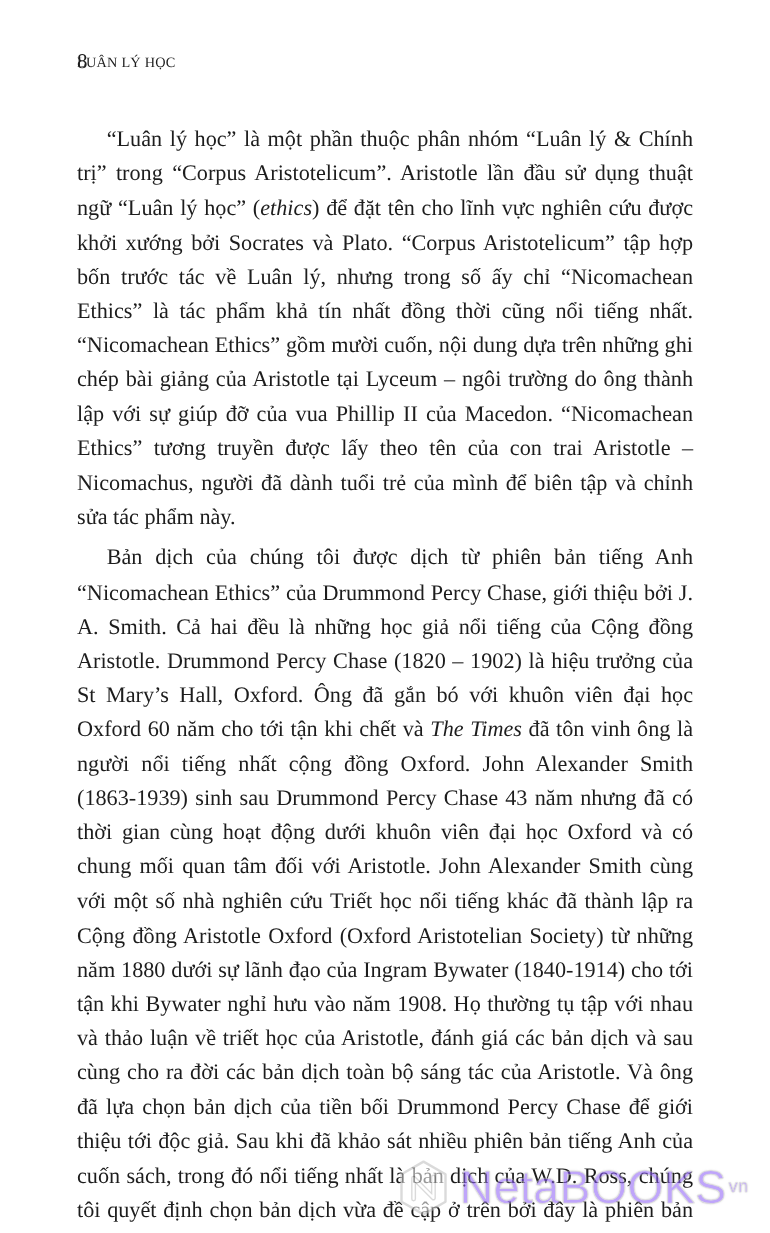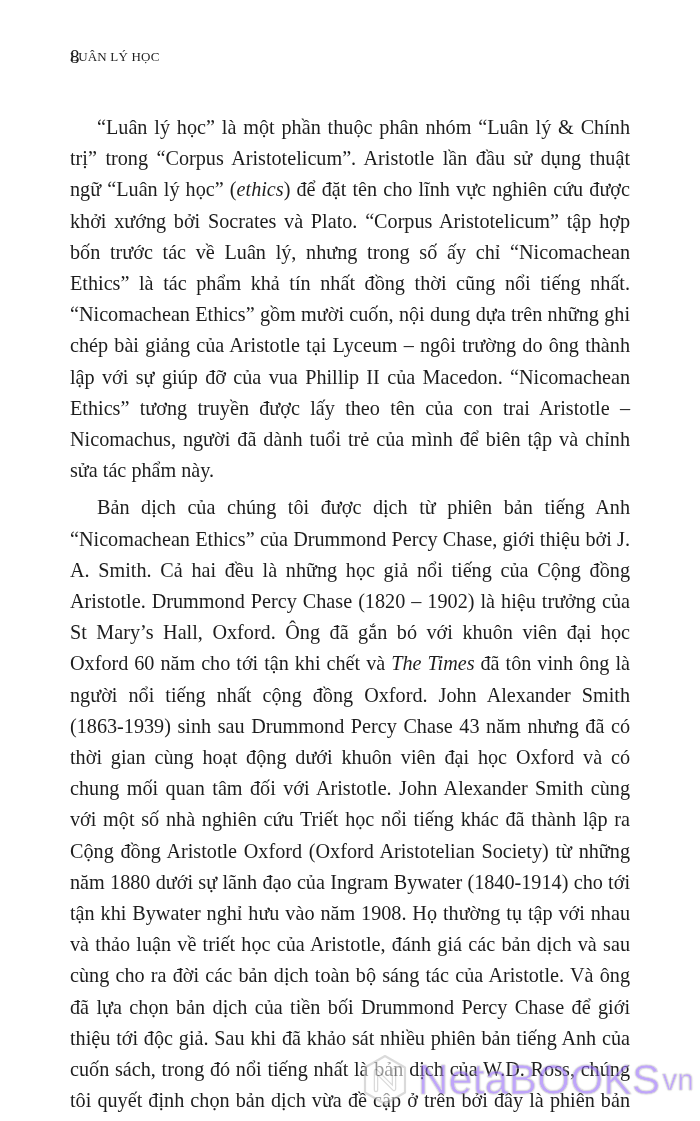--- a/index.html
+++ b/index.html
@@ -73,21 +73,21 @@
     .watermark-text {
       font-family: "Liberation Sans", "DejaVu Sans", sans-serif;
       font-size: 42px;
       font-weight: 400;
       color: #8b5cf6;
       letter-spacing: 0.5px;
       text-shadow: 0 0 2px #9a9a9a, 0 0 1px #7a7a7a;
       -webkit-text-stroke: 0.6px #c9c9c9;
     }
     .watermark-suffix {
-      font-size: 29px;
+      font-size: 16px;
       margin-left: 2px;
     }
   </style>
 </head>
 <body>
 
 <div class="page-header">
   <span class="page-number">8</span>
   <span class="running-title">LUÂN LÝ HỌC</span>
 </div>

